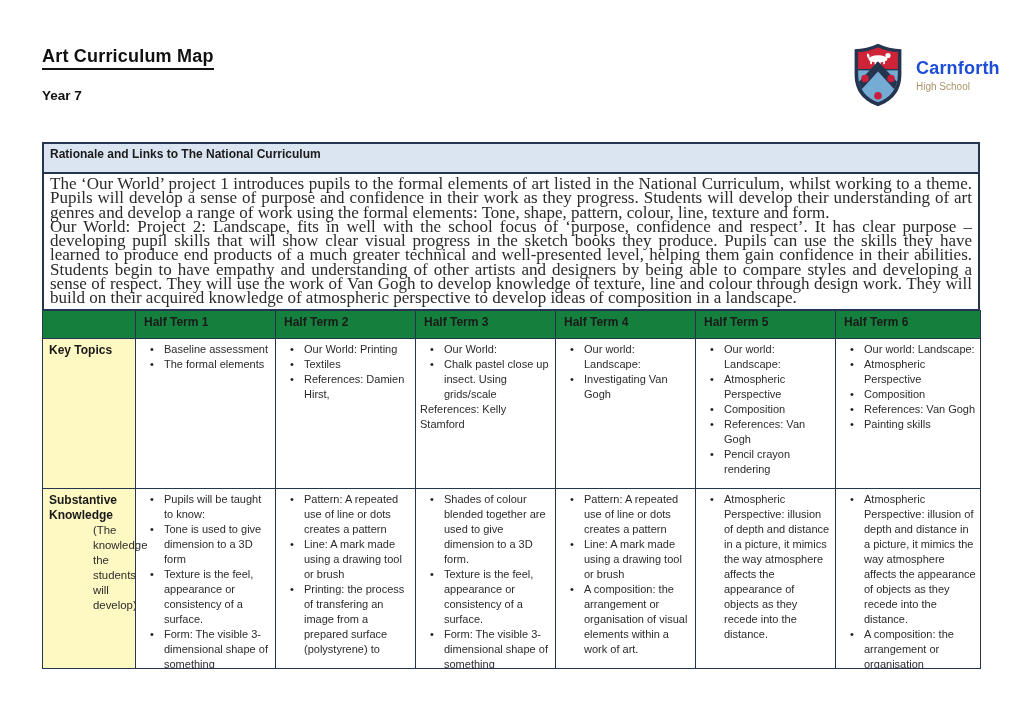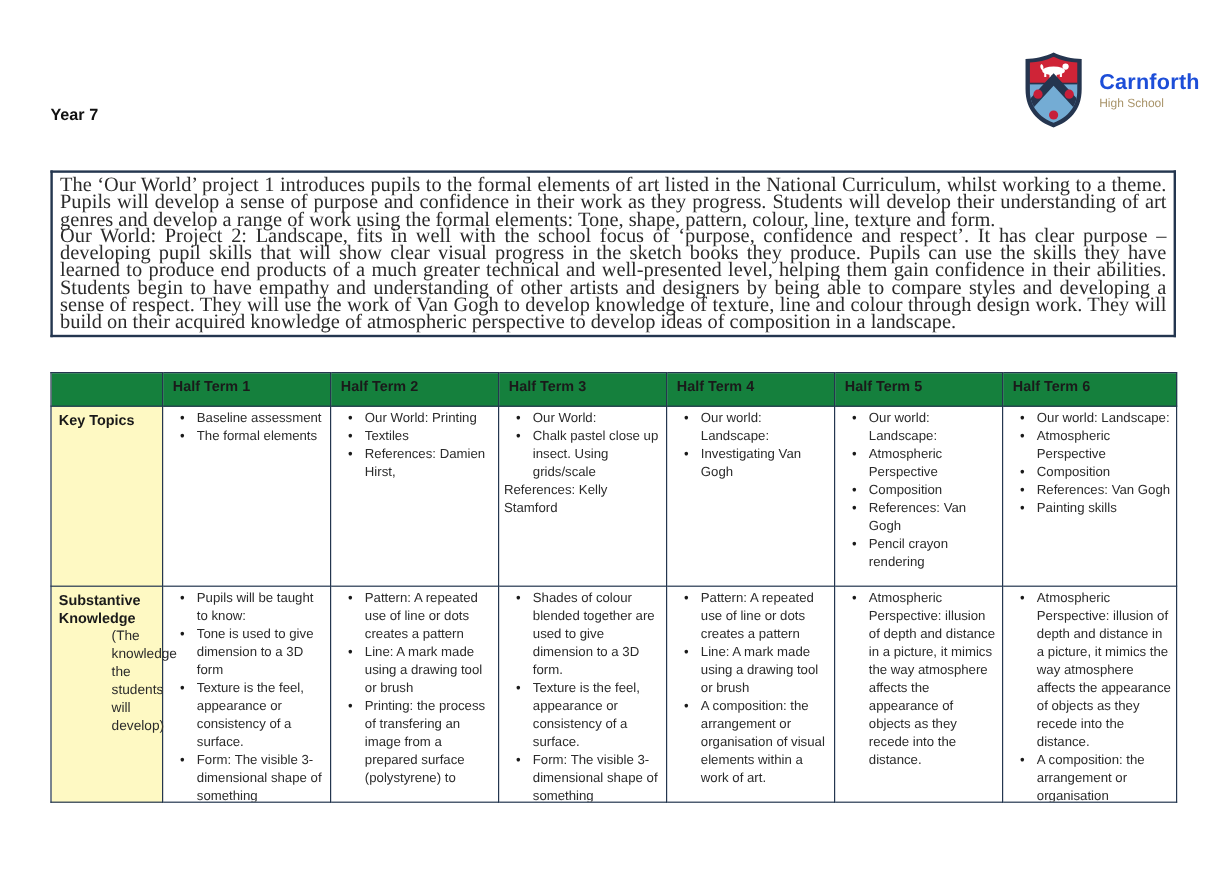--- a/index.html
+++ b/index.html
@@ -61,20 +61,21 @@
     font-size:11px; line-height:15px; color:#2b2b2b; margin:0;
   }
   ul.bullets li::before { content:"•"; position:absolute; left:1px; top:0; color:#1a1a1a; }
   .extra { font-size:11px; line-height:15px; color:#2b2b2b; }
 </style>
 </head>
 <body>
 
 <div class="page">
 
+  <div class="doc-title">Art Curriculum Map</div>
   <div class="year-sub">Year 7</div>
 
   <div class="logo">
     <svg width="52" height="66" viewBox="0 0 60 74">
       <defs>
         <clipPath id="shieldClip">
           <path d="M30 5 C37 8.5 45.5 10.5 53 10.5 L53 36 C53 53 43.5 63.5 30 68.5 C16.5 63.5 7 53 7 36 L7 10.5 C14.5 10.5 23 8.5 30 5 Z"></path>
         </clipPath>
       </defs>
       <path d="M30 1 C38 5 48 7.2 57 7.2 L57 36 C57 57 45 67.5 30 73 C15 67.5 3 57 3 36 L3 7.2 C12 7.2 22 5 30 1 Z" fill="#25354f"></path>
@@ -101,20 +102,23 @@
     </svg>
     <div class="logo-text">
       <div class="school-name">Carnforth</div>
       <div class="school-type">High School</div>
     </div>
   </div>
 
   <table class="rationale">
     <tbody>
       <tr>
+        <th>Rationale and Links to The National Curriculum</th>
+      </tr>
+      <tr>
         <td>
           <p>The ‘Our World’ project 1 introduces pupils to the formal elements of art listed in the National Curriculum, whilst working to a theme. Pupils will develop a sense of purpose and confidence in their work as they progress. Students will develop their understanding of art genres and develop a range of work using the formal elements:  Tone, shape, pattern, colour, line, texture and form.</p>
           <p>Our World: Project 2: Landscape, fits in well with the school focus of ‘purpose, confidence and respect’. It has clear purpose –developing pupil skills that will show clear visual progress in the sketch books they produce. Pupils can use the skills they have learned to produce end products of a much greater technical and well-presented level, helping them gain confidence in their abilities. Students begin to have empathy and understanding of other artists and designers by being able to compare styles and developing a sense of respect. They will use the work of Van Gogh to develop knowledge of texture, line and colour through design work. They will build on their acquired knowledge of atmospheric perspective to develop ideas of composition in a landscape.</p>
         </td>
       </tr>
     </tbody>
   </table>
 
   <table class="curriculum">
     <colgroup>

